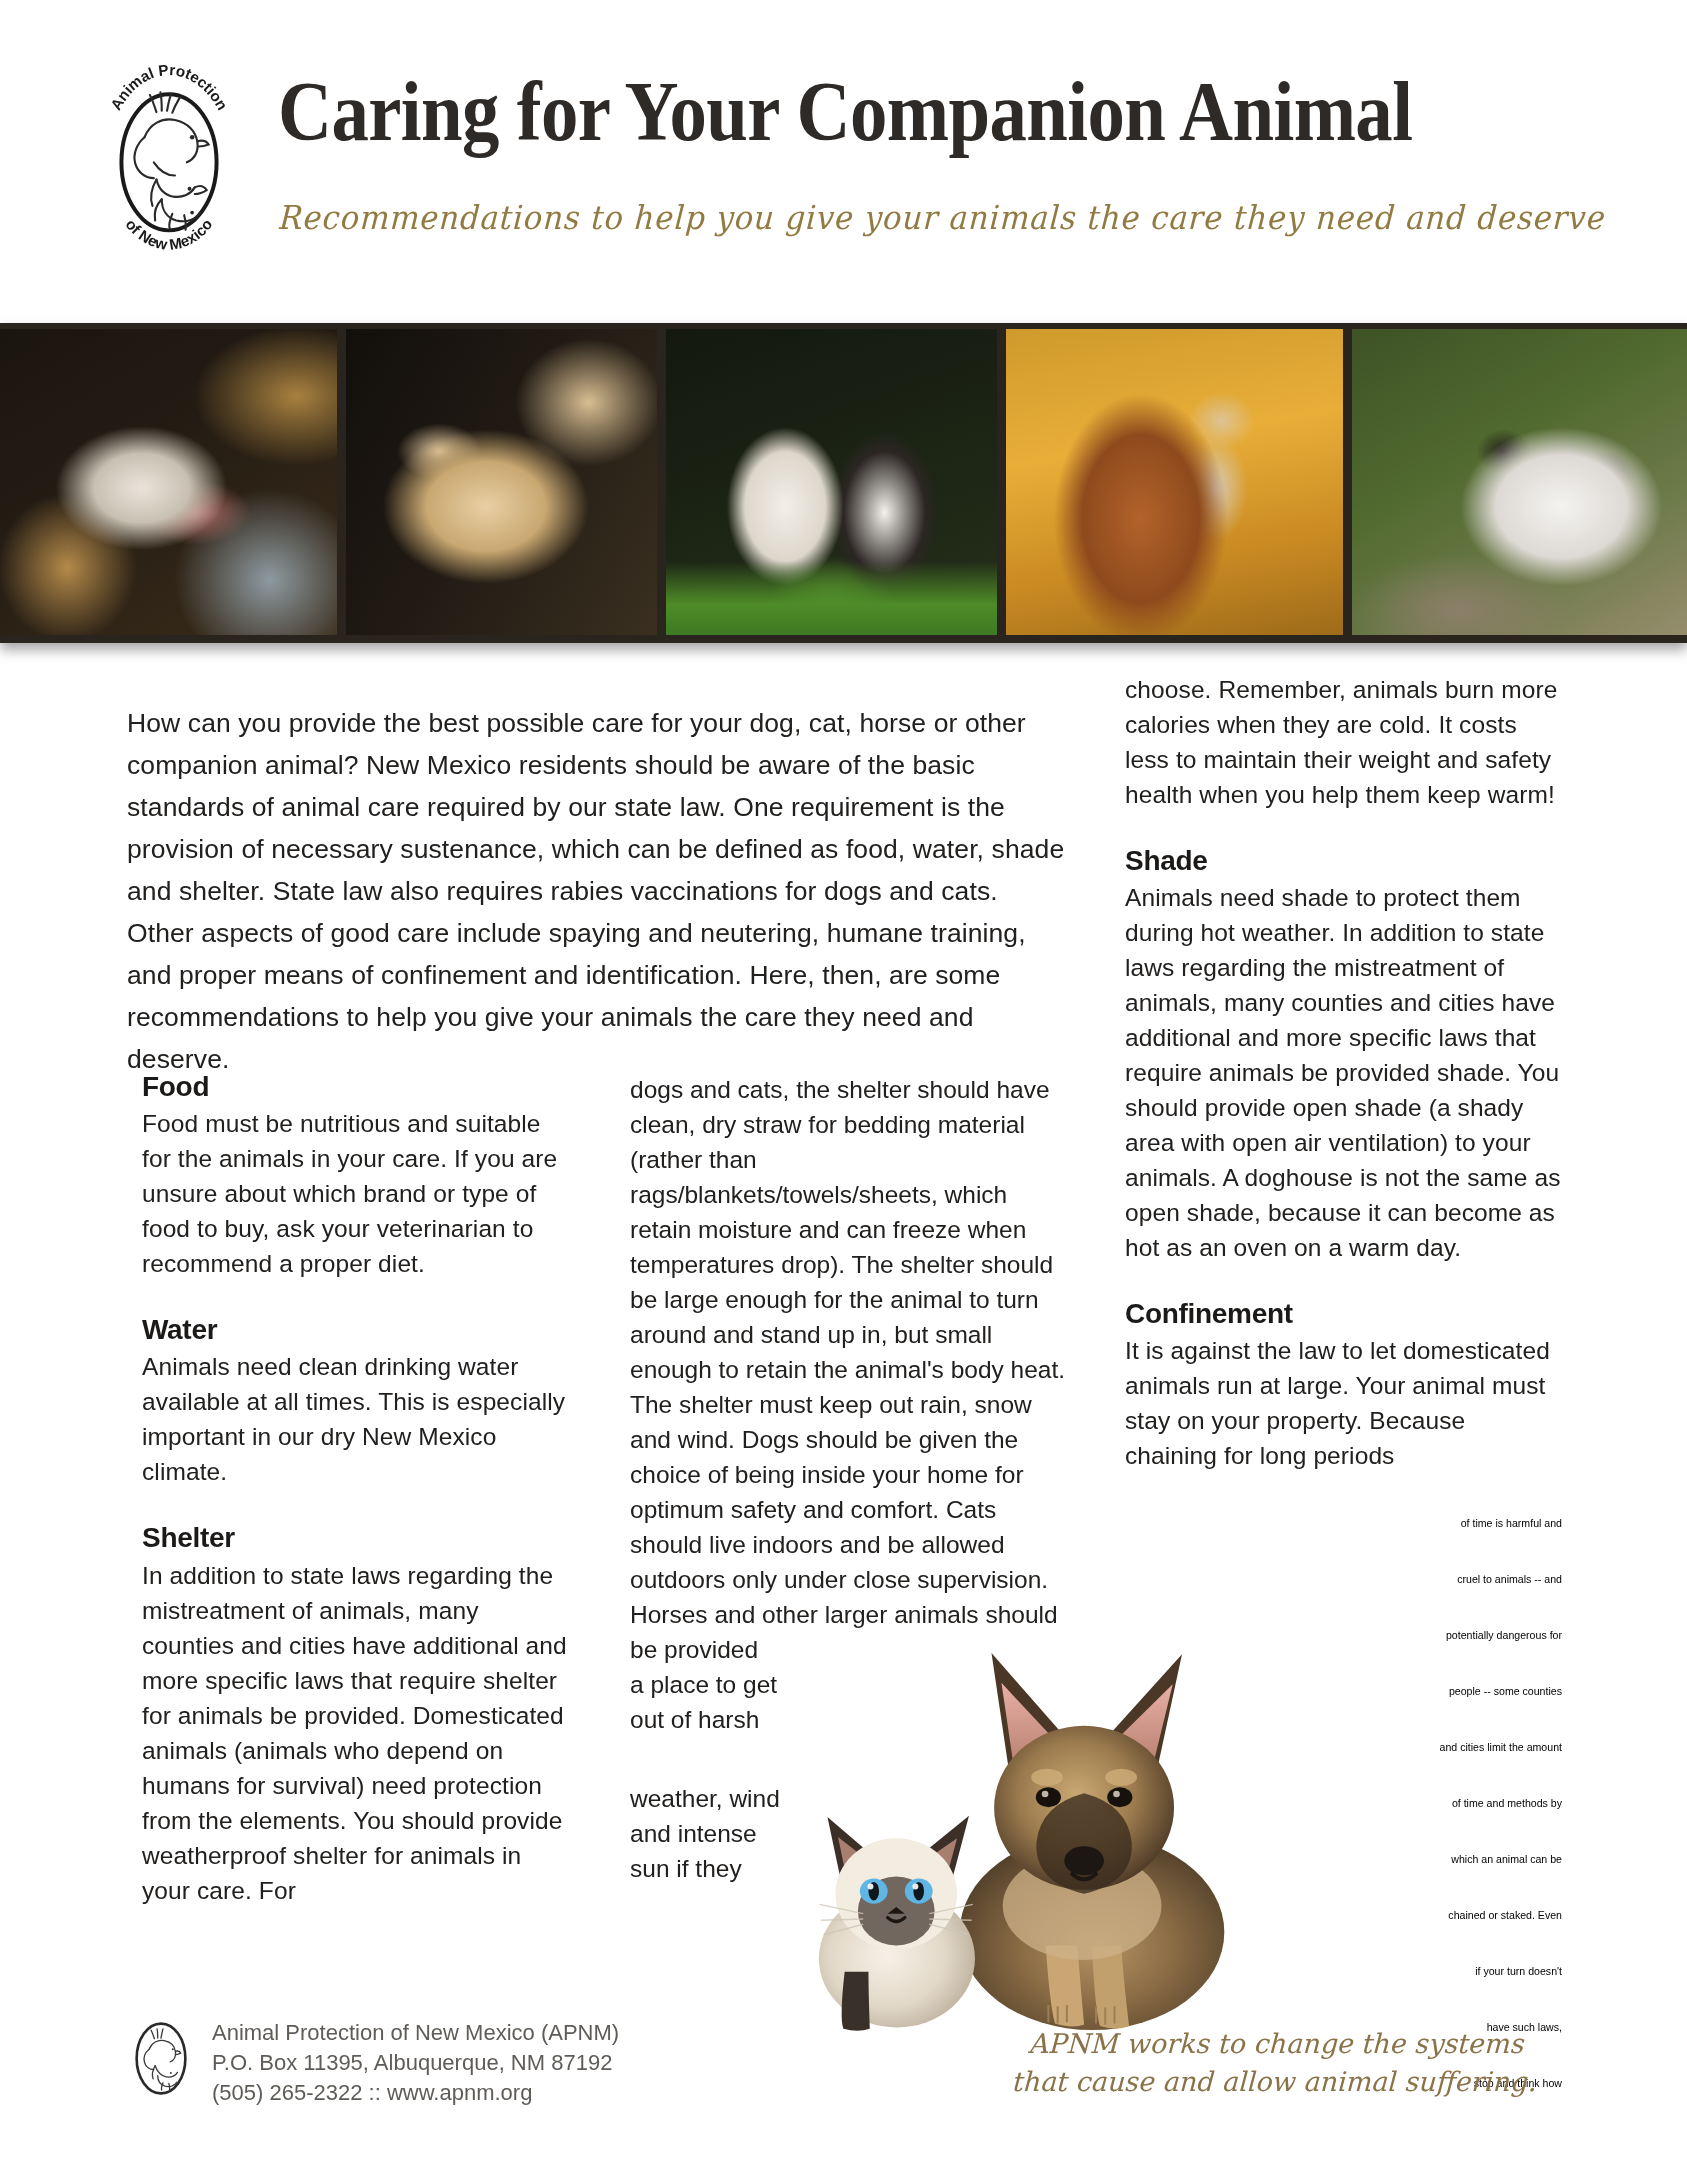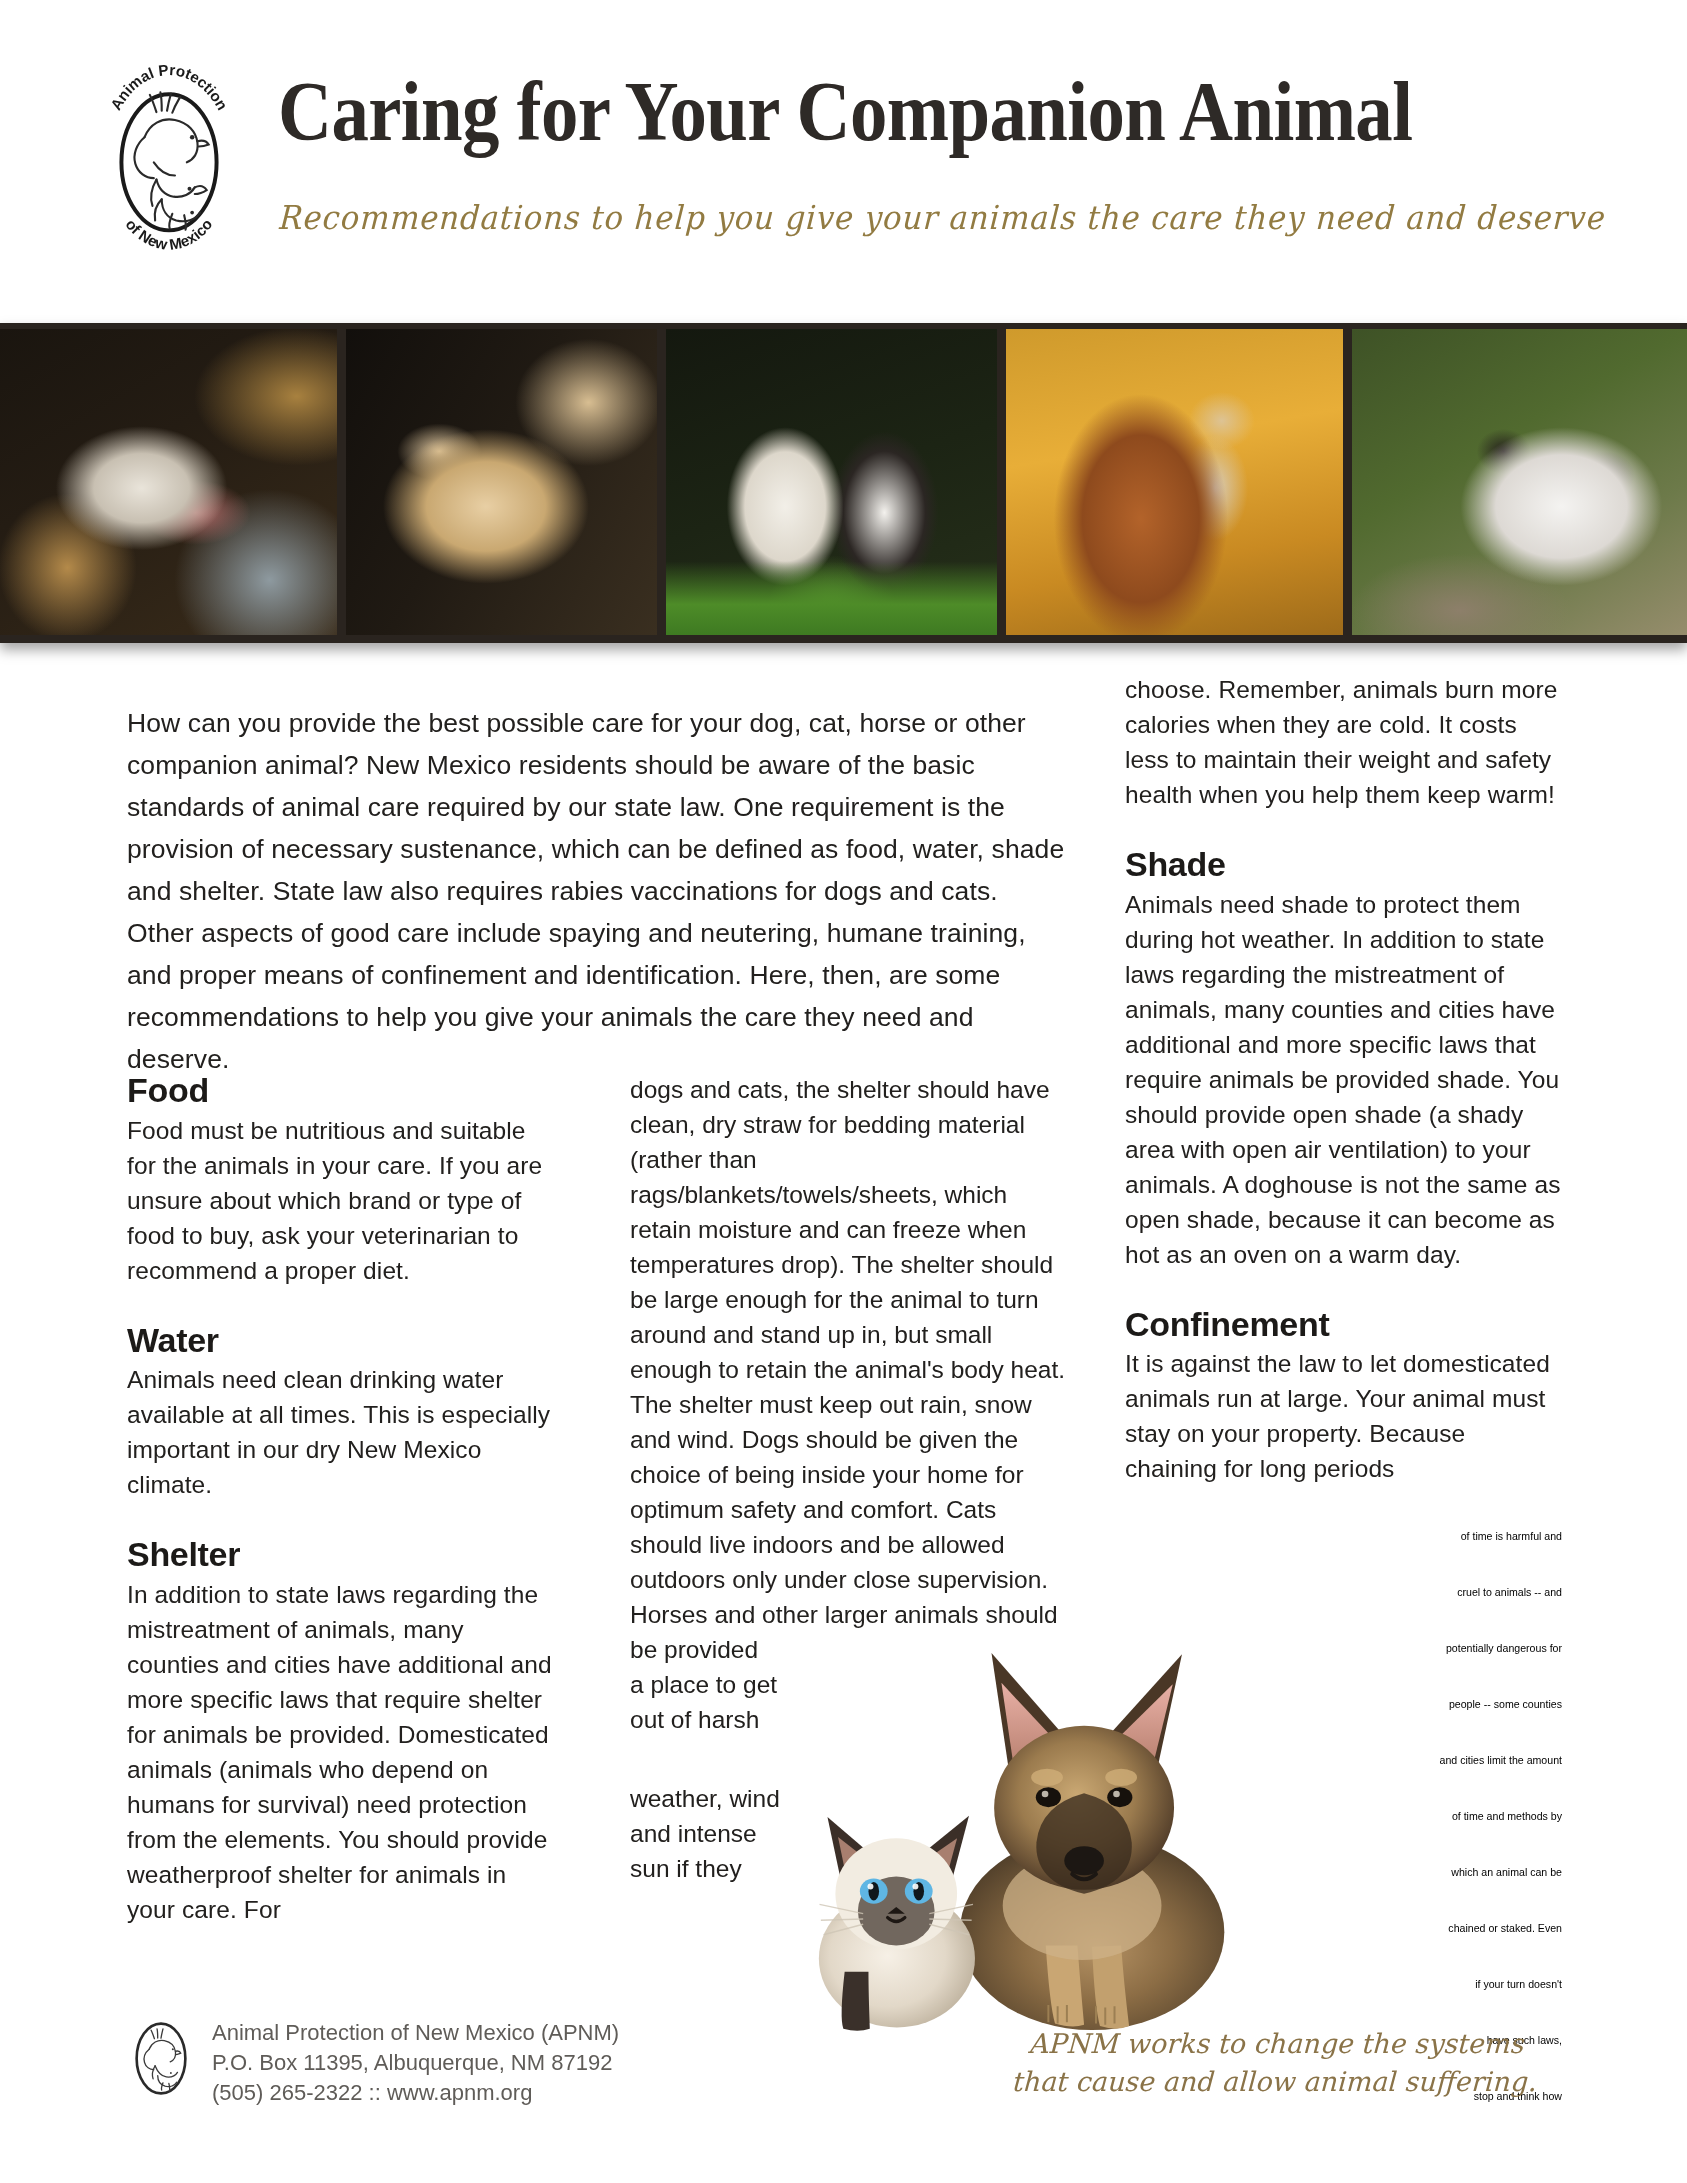--- a/index.html
+++ b/index.html
@@ -103,27 +103,27 @@
 
   .col{ position:absolute; }
 
   .intro{
     left:127px; top:40px; width:939px;
     font-family:"Liberation Sans", sans-serif;
     font-size:26.5px; line-height:42px; color:#22201e;
     letter-spacing:0.1px;
   }
 
-  .colL{ left:127px; top:437px; width:430px; }
+  .colL{ left:142px; top:437px; width:430px; }
   .colM{ left:630px; top:437px; width:437px; }
   .colR{ left:1125px; top:37px; width:437px; }
 
   h2.sec{
     font-family:"Liberation Sans", sans-serif;
-    font-size:34px; font-weight:700; color:#1c1a18;
+    font-size:28px; font-weight:700; color:#1c1a18;
     margin:0 0 4px 0; letter-spacing:-0.3px; line-height:1.08;
   }
   h2.sec.sp{ margin-top:34px; }
   p.body{
     font-family:"Liberation Sans", sans-serif;
     font-size:24.5px; line-height:35px; color:#22201e; margin:0;
     letter-spacing:0.1px;
   }
   .mid-body{ font-size:24.5px; line-height:35px; color:#22201e; margin:0; }
   .conf-line{ display:block; text-align:right;margin-top:44px; }

